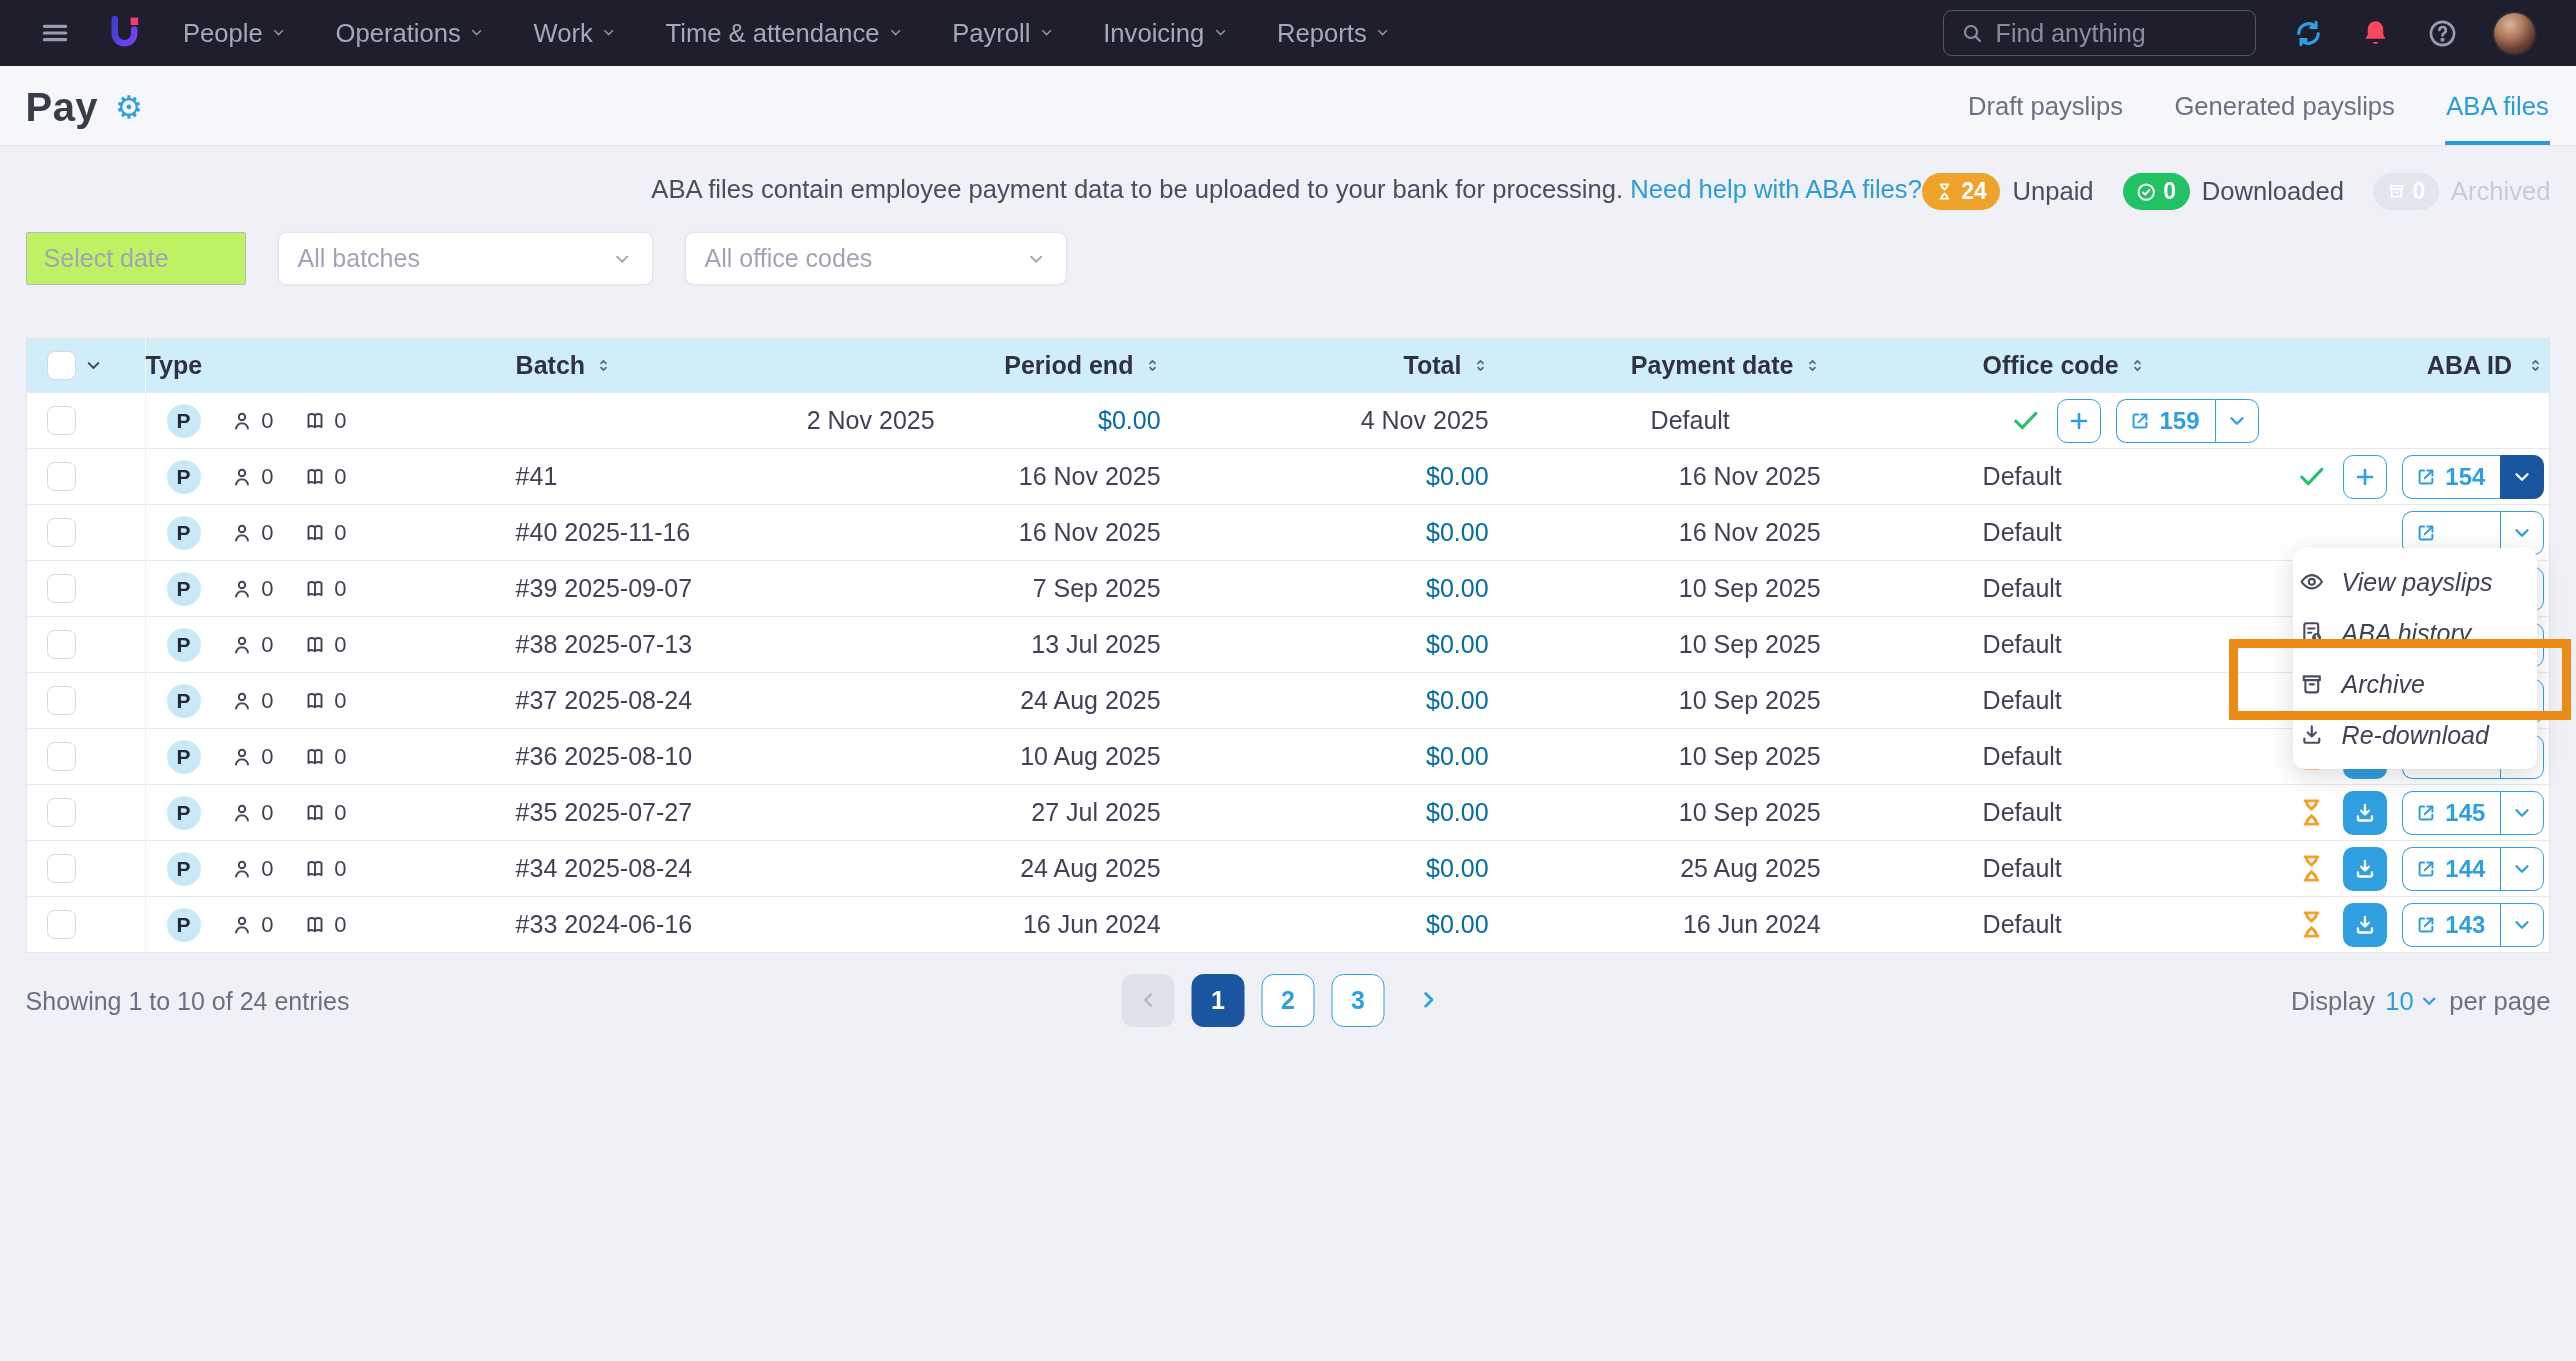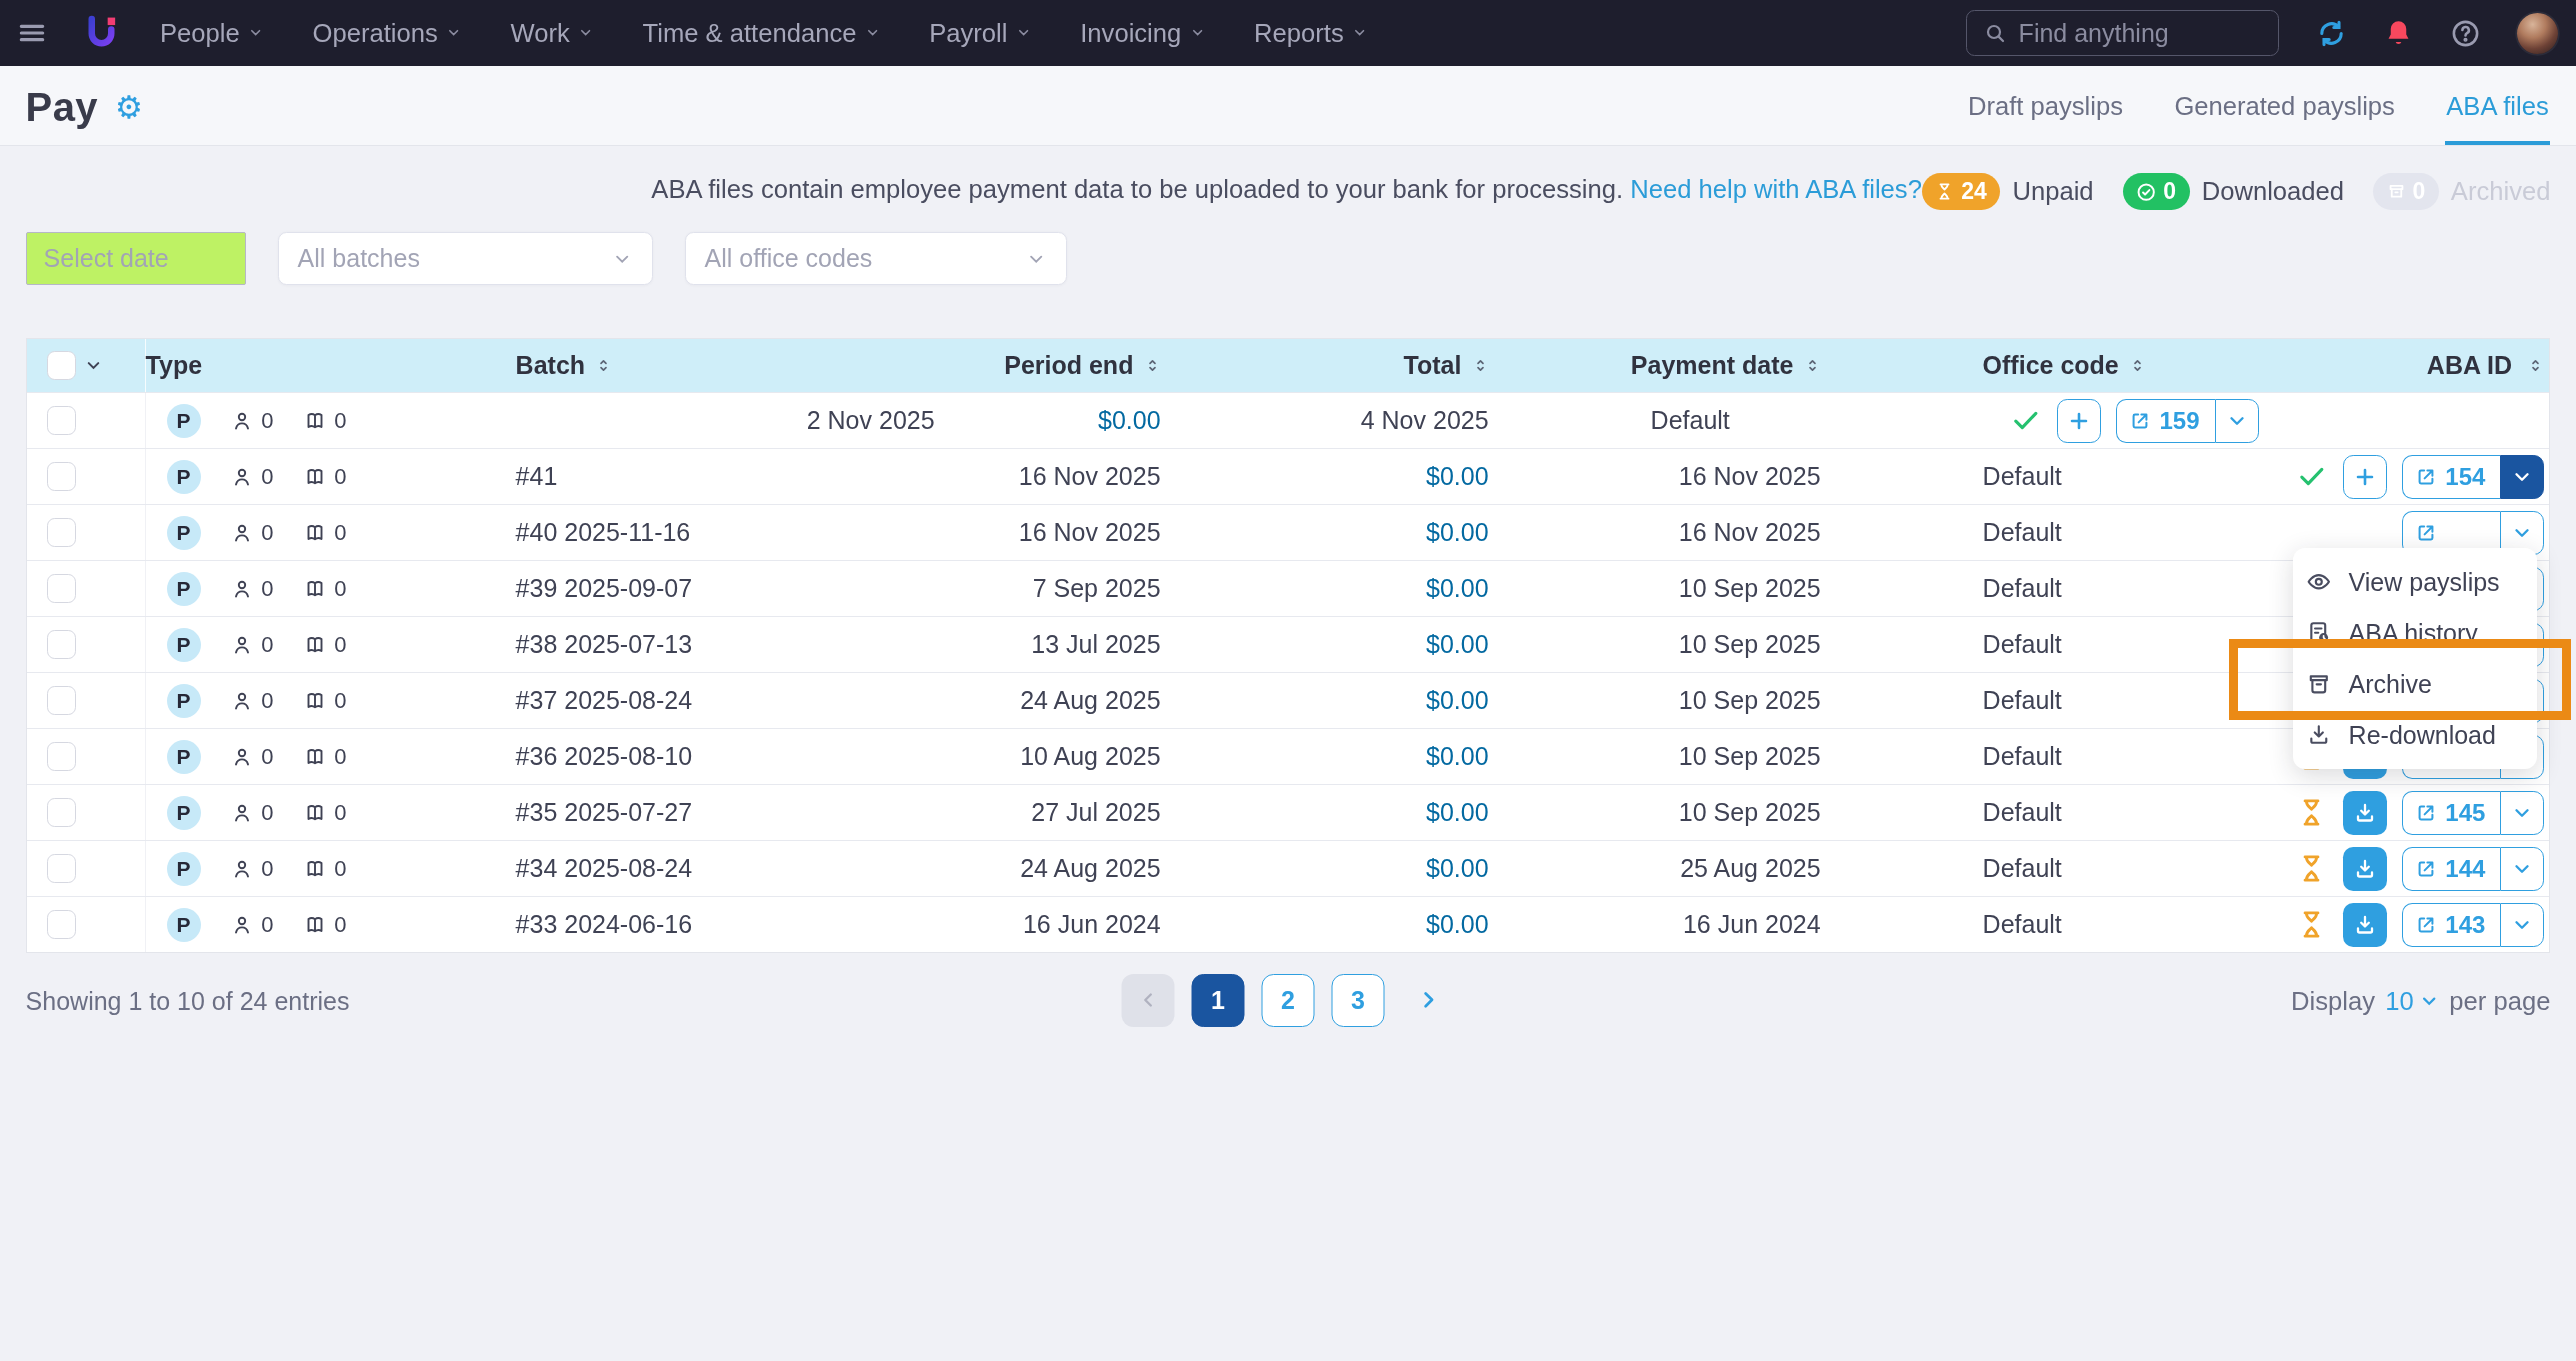--- a/index.html
+++ b/index.html
@@ -17,21 +17,21 @@
   body{
     width:2576px;height:1361px;overflow:hidden;position:relative;
     background:#f0f1f6;
     font-family:"Liberation Sans","DejaVu Sans",sans-serif;
     color:var(--text-dark);
   }
   svg{display:block;}
   .clickable{cursor:pointer;}
 
   
-  .navbar{height:66px;background:var(--navbar);display:flex;align-items:center;padding:0 16px;}
+  .navbar{height:66px;background:var(--navbar);display:flex;align-items:center;padding:0 39px;}
   .hamburger{color:#9a9bb0;margin-right:34px;}
   .logo{margin-right:39px;}
   .nav-items{display:flex;align-items:center;gap:49px;}
   .nav-item{display:flex;align-items:center;gap:8.5px;color:#a6a7ba;font-size:25.6px;cursor:pointer;}
   .nav-item svg{color:#8b8ca0;}
   .nav-spacer{flex:1;}
   .searchbox{display:flex;align-items:center;gap:12px;width:313px;height:46px;border:1.7px solid #55566a;border-radius:8.5px;padding:0 15.3px;margin-right:37px;}
   .searchbox svg{color:#8b8ca0;flex:none;}
   .searchbox input{flex:1;background:transparent;border:none;outline:none;color:#cfd0dc;font-size:25px;font-family:inherit;}
   .searchbox input::placeholder{color:#8b8ca0;}
@@ -106,21 +106,21 @@
   .btn-plus{border:1.7px solid var(--blue);background:#fff;color:var(--blue);}
   .btn-dl{border:none;background:var(--blue);color:#fff;}
   .split{display:flex;height:44px;flex:none;}
   .split-main{display:flex;align-items:center;gap:8.5px;padding:0 12px;border:1.7px solid var(--blue);border-right:none;border-radius:10.2px 0 0 10.2px;background:#fff;color:var(--blue);font-size:24px;font-weight:bold;cursor:pointer;font-family:inherit;}
   .aba-num{min-width:43px;text-align:left;}
   .split-caret{width:44px;border:1.7px solid var(--blue);border-radius:0 10.2px 10.2px 0;background:#fff;color:var(--blue);display:flex;align-items:center;justify-content:center;cursor:pointer;}
   .split-caret.open{background:var(--dark-blue);border-color:var(--dark-blue);color:#fff;}
 
   
   .menu{position:absolute;left:2293px;top:548px;width:244px;background:#fff;border-radius:12px;box-shadow:0 6.8px 25.6px rgba(30,30,45,.16);padding:8.5px 0;z-index:40;}
-  .menu-item{height:51px;display:flex;align-items:center;gap:17px;padding:0 13px;font-size:25px;color:#3f4254;cursor:pointer;}
+  .menu-item{height:51px;display:flex;align-items:center;gap:17px;padding:0 6px;font-size:25px;color:#3f4254;cursor:pointer;font-style:italic;}
   .menu-item svg{color:#4a4d60;flex:none;}
 
   
   .annotation{position:absolute;left:2229px;top:639px;width:342px;height:81px;border:9.4px solid #eb8a15;z-index:60;pointer-events:none;}
 
   
   .pagination{position:relative;display:flex;align-items:center;justify-content:space-between;margin-top:20.4px;height:55px;}
   .page-summary{font-size:25px;color:var(--text-gray);}
   .pages{position:absolute;left:50%;top:0;transform:translateX(-50%);display:flex;align-items:center;gap:17px;}
   .pg-btn{width:53px;height:53px;border-radius:12px;display:flex;align-items:center;justify-content:center;font-size:25px;font-weight:bold;cursor:pointer;font-family:inherit;}

